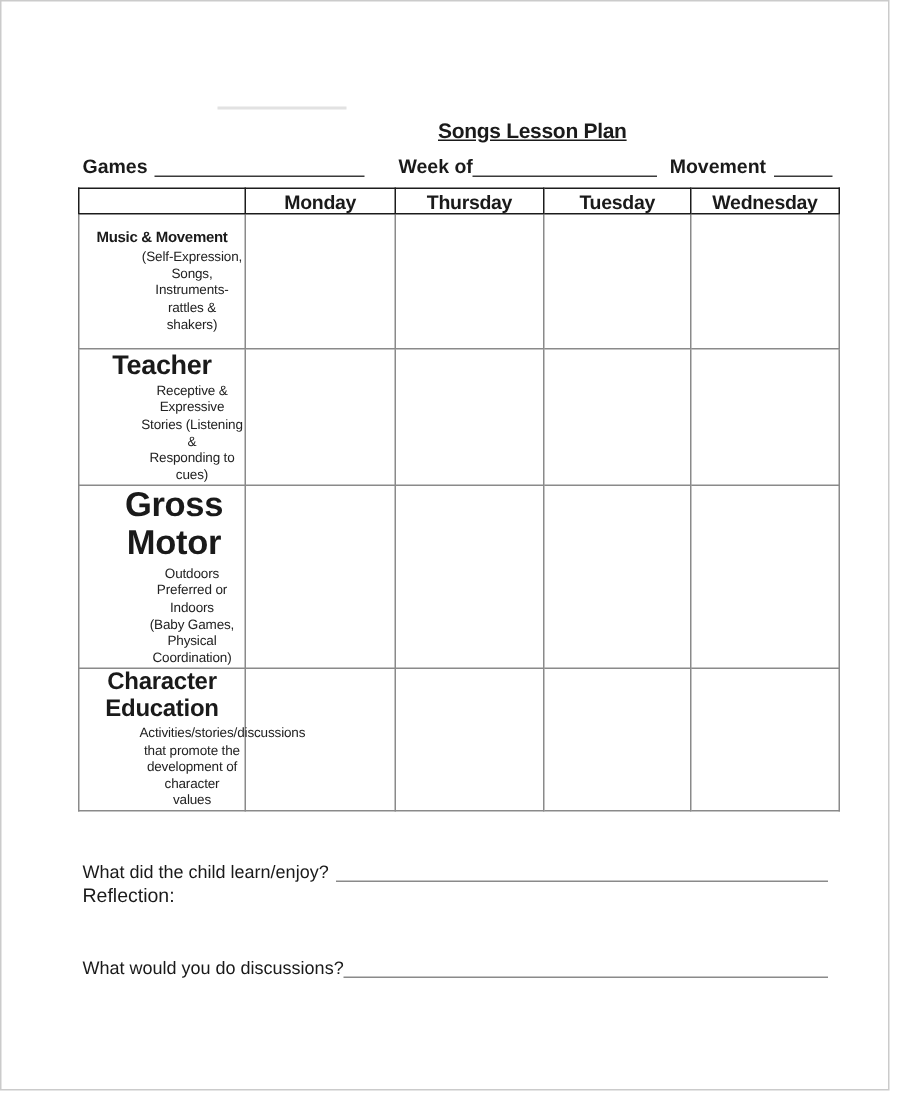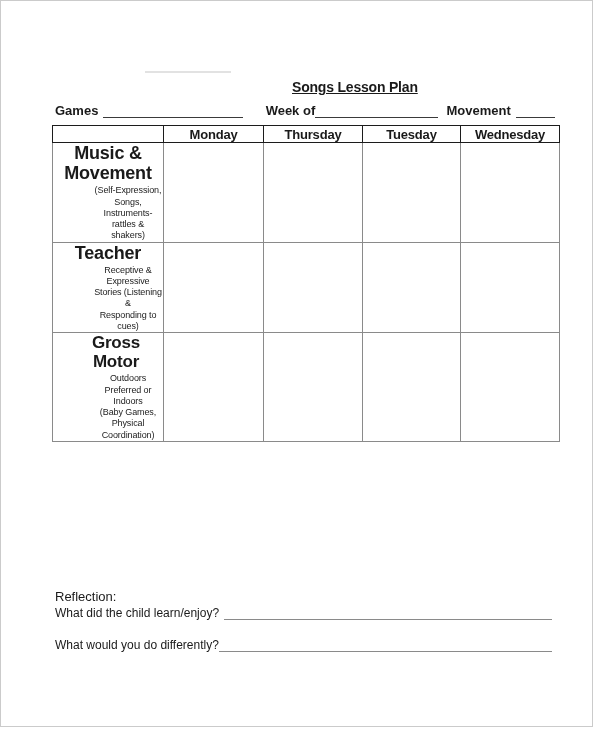--- a/index.html
+++ b/index.html
@@ -45,34 +45,34 @@
     border:1px solid #8a8a8a;padding:0;
   }
   .label-cell{
     text-align:center;vertical-align:middle;padding:2px 2px;
   }
   .row-title{font-weight:bold;line-height:1.12;white-space:pre-line;letter-spacing:-0.2px;}
   .row-sub{
     font-size:9px;line-height:1.25;white-space:pre-line;margin-top:2px;
     letter-spacing:-0.1px;color:#222;margin-left:40px;
   }
-  tr.r1 .row-title{font-size:18px;}
+  tr.r1 .row-title{font-size:10px;}
   tr.r2 .row-title{font-size:18px;}
-  tr.r3 .row-title{font-size:17px;margin-left:16px;}
+  tr.r3 .row-title{font-size:23px;margin-left:16px;}
   tr.r4 .row-title{font-size:17px;}
   tr.r5 .row-title{font-size:16px;}
   tr.r1{height:90px;} tr.r2{height:86px;} tr.r3{height:91px;}
   tr.r4{height:86px;} tr.r5{height:90px;}
 
   .reflection{position:absolute;top:589px;left:55px;font-size:13px;}
   .q-row{
     position:absolute;left:55px;width:497px;display:flex;align-items:flex-end;
     font-size:12px;white-space:nowrap;
   }
-  .q1{top:606px;}
+  .q1{top:574px;}
   .q2{top:638px;}
   .q-line{flex:1;border-bottom:1px solid #8a8a8a;height:10px;}
   .q1 .q-line{margin-left:5px;}
 </style>
 </head>
 <body>
 
 <div class="page-border"></div>
 <div class="scan-artifact"></div>
 
@@ -135,26 +135,39 @@
         <div class="row-sub">Outdoors Preferred or
 Indoors
 (Baby Games, Physical
 Coordination)</div>
       </td>
       <td></td>
       <td></td>
       <td></td>
       <td></td>
     </tr>
+    <tr class="r5">
+      <td class="label-cell">
+        <div class="row-title">Character Education</div>
+        <div class="row-sub">Activities/stories/discussions
+that promote the
+development of character
+values</div>
+      </td>
+      <td></td>
+      <td></td>
+      <td></td>
+      <td></td>
+    </tr>
   </tbody>
 </table>
 
 <div class="reflection">Reflection:</div>
 
 <div class="q-row q1">
   <span>What did the child learn/enjoy?</span>
   <span class="q-line"></span>
 </div>
 
 <div class="q-row q2">
-  <span>What would you do differently?</span>
+  <span>What would you do discussions?</span>
   <span class="q-line"></span>
 </div>
 
 </body></html>

